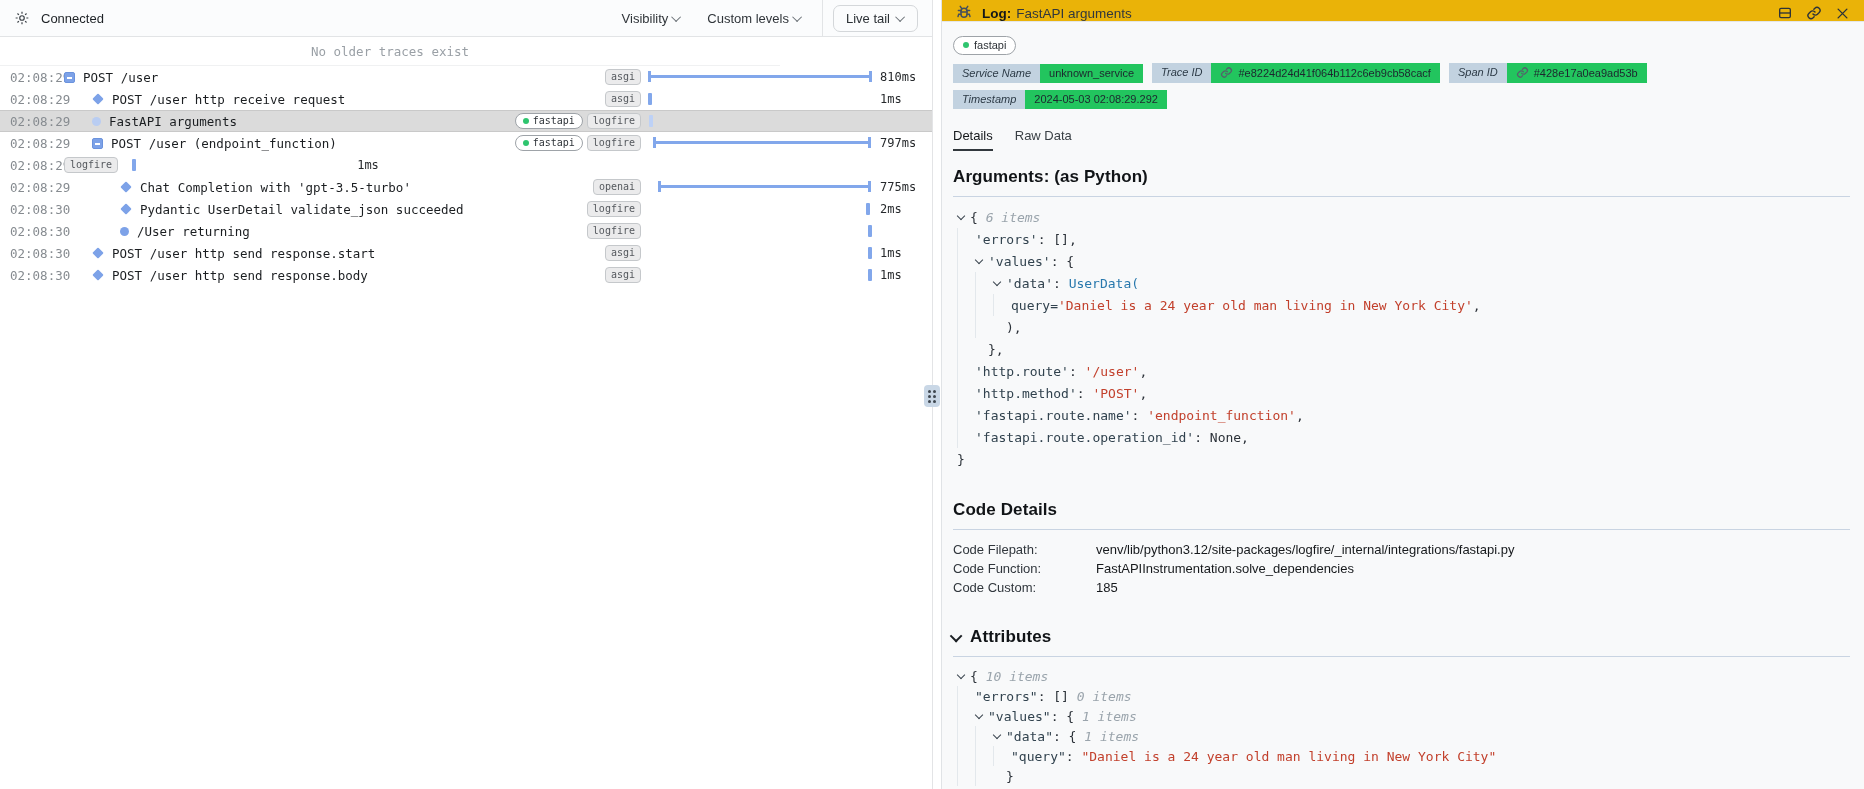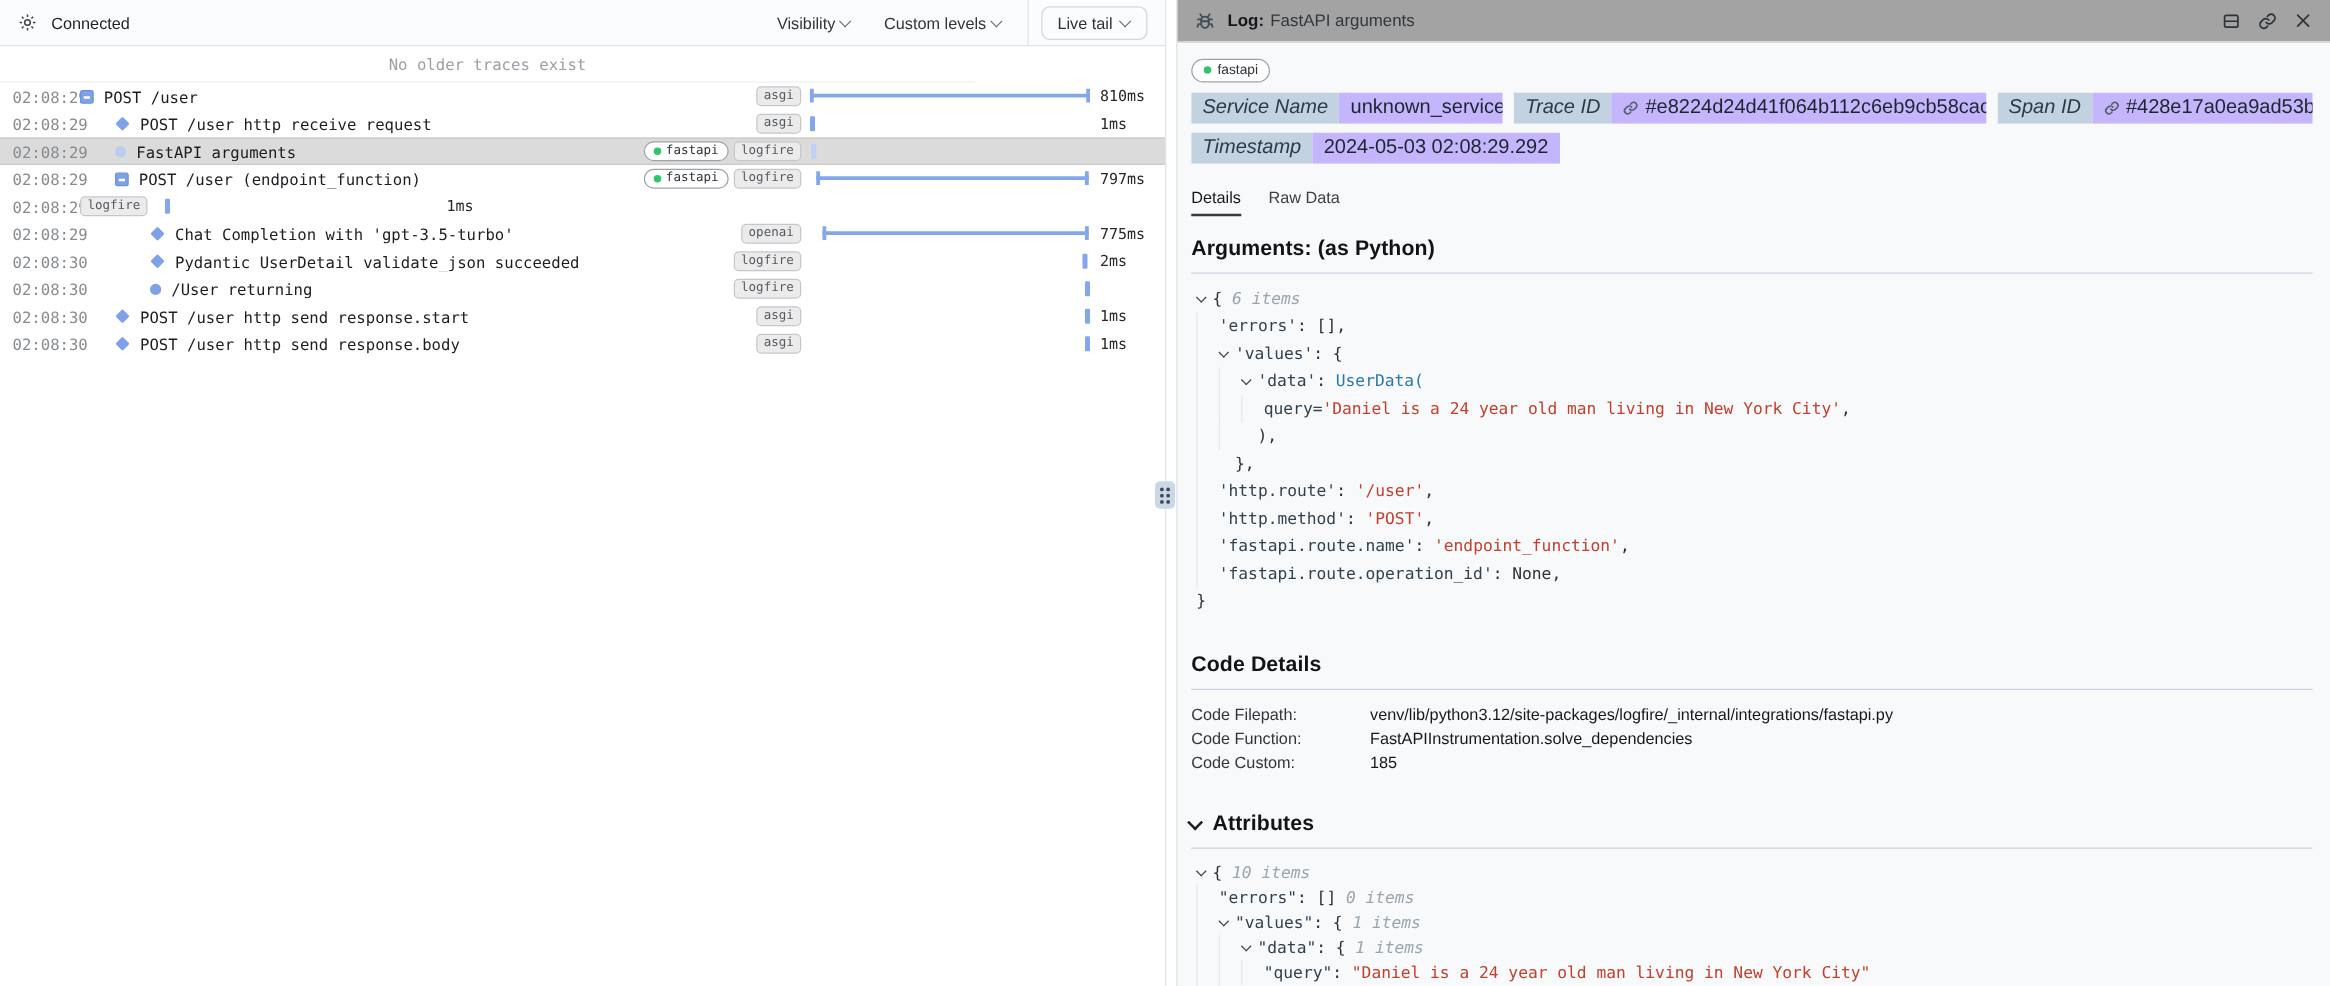--- a/index.html
+++ b/index.html
@@ -55,35 +55,35 @@
 
   
   .grip { position:absolute; left:924px; top:385px; width:16px; height:22px; background:#c9d7e6;
           border-radius:4px; z-index:6; display:grid; grid-template-columns:repeat(2,3px);
           grid-auto-rows:3px; gap:2px; place-content:center; cursor:col-resize; }
   .grip i { background:#3f4750; border-radius:50%; }
 
   
   .right-panel { position:absolute; left:941px; top:0; width:923px; height:789px;
                  background:#f8f9fa; border-left:1px solid #e0e3e6; }
-  .rp-header { height:34px; display:flex; align-items:center; gap:9px; padding:0 14px 0 13px;
-               background:#a3a3a3; border-bottom:1px solid #e4e6e8; }
+  .rp-header { height:22px; display:flex; align-items:flex-end; gap:9px; padding:0 14px 0 13px;
+               background:#eab308; border-bottom:1px solid #e4e6e8; }
   .log-kind { font-size:13.5px; font-weight:bold; color:#14171a; }
   .log-title { font-size:13.5px; color:#31373c; margin-left:-4px; }
   .rph-icons { margin-left:auto; display:flex; align-items:center; gap:13px; }
   .icon-btn { background:none; border:none; cursor:pointer; padding:0; line-height:0; }
   .rp-body { padding:12px 14px 0 11px; }
 
   .tagpill { display:inline-flex; align-items:center; gap:5px; background:#fff;
              border:1px solid #9ea3a8; border-radius:10px; padding:2px 9px 3px;
              font-size:11px; color:#2e3338; }
   .kvrow { display:flex; align-items:center; gap:9px; margin-top:8px; flex-wrap:nowrap; }
-  .kv { display:inline-flex; border-radius:0; overflow:hidden; font-size:16px; white-space:nowrap; }
+  .kv { display:inline-flex; border-radius:0; overflow:hidden; font-size:11px; white-space:nowrap; }
   .kv .k { background:#c2d2e0; font-style:italic; padding:3px 9px 4px; color:#2c3a46; }
-  .kv .v { background:#c4b5fd; padding:3px 9px 4px; color:#1d262e; display:flex; align-items:center; gap:5px; }
+  .kv .v { background:#22c55e; padding:3px 9px 4px; color:#1d262e; display:flex; align-items:center; gap:5px; }
 
   .tabs { display:flex; gap:22px; margin-top:19px; }
   .tab { font-size:13px; color:#3a4045; padding-bottom:6px; cursor:pointer; border-bottom:2px solid transparent; }
   .tab.active { color:#15181b; border-bottom-color:#32383d; }
 
   h2 { font-size:17px; font-weight:bold; color:#111417; letter-spacing:.1px; }
   .h-args { margin-top:16px; }
   .h-cd   { margin-top:18px; }
   .h-attr { margin-top:30px; display:flex; align-items:center; gap:8px; }
   .hcar { width:9px; height:9px; border-left:2.2px solid #1b1f23; border-bottom:2.2px solid #1b1f23;

